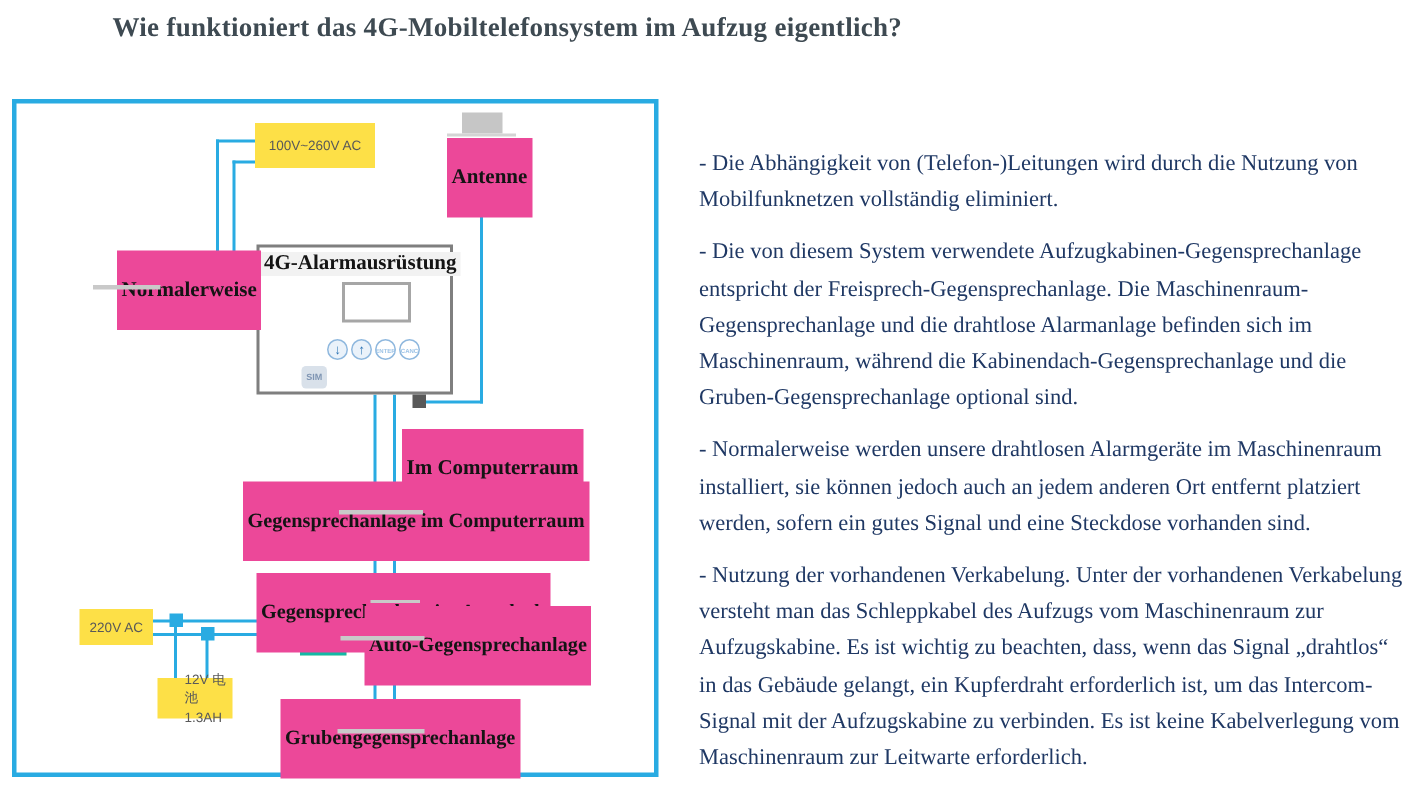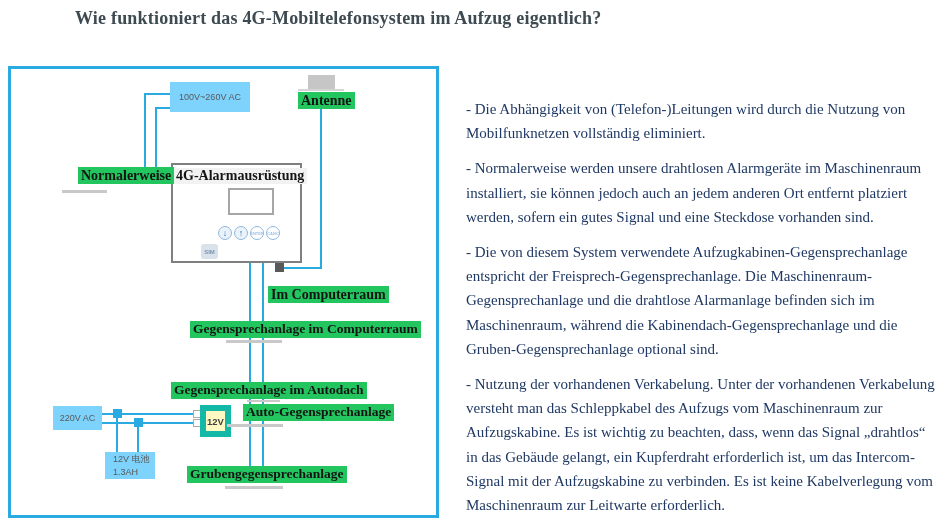--- a/index.html
+++ b/index.html
@@ -7,25 +7,25 @@
         font-family:"Liberation Serif",serif;border-radius:26px;}
   .title{position:absolute;left:75px;top:8px;margin:0;font-size:18px;font-weight:bold;
          color:#3E4A52;letter-spacing:.2px;font-family:"Liberation Serif",serif;}
   
   .diagram{position:absolute;left:8px;top:66px;width:425px;height:446px;
            border:3px solid #29ABE2;background:#fff;}
   
   .line{position:absolute;background:#29ABE2;}
   .bsq{position:absolute;width:9px;height:9px;background:#29ABE2;}
   .uline{position:absolute;background:#C9C9C9;height:3px;}
-  .graybox{position:absolute;background:#7dd3fc;color:#595959;
+  .graybox{position:absolute;background:#fde047;color:#595959;
            font-family:"Liberation Sans",sans-serif;font-size:9px;
            display:flex;align-items:center;justify-content:center;}
   .glabel{position:absolute;font-family:"Liberation Serif",serif;font-weight:bold;
-          font-size:13.5px;color:#141414;background:#22c55e;padding:1px 3px;
+          font-size:13.5px;color:#141414;background:#ec4899;padding:19px 3px;
           white-space:nowrap;line-height:1.1;}
   
   .alarm{position:absolute;left:160px;top:94px;width:127px;height:96px;
          border:2px solid #7F7F7F;background:#fff;}
   .alarm-title{display:block;width:fit-content;margin:3px auto 0;background:#F2F2F2;
                padding:0 3px;font-size:14px;font-weight:bold;color:#141414;
                white-space:nowrap;}
   .screen{position:absolute;left:55px;top:23px;width:42px;height:23px;
           border:2px solid #A6A6A6;background:#fff;}
   .btnrow{position:absolute;left:45px;top:61px;display:flex;gap:2px;}
@@ -36,21 +36,21 @@
   .btn.txt{font-size:4px;color:#9DC3E6;background:#fff;letter-spacing:0;}
   .sim{position:absolute;left:28px;top:79px;width:17px;height:15px;background:#D9E1EA;
        border-radius:3px;color:#7F95B3;font-family:"Liberation Sans",sans-serif;
        font-size:6px;font-weight:bold;display:flex;align-items:center;justify-content:center;}
   .darksq{position:absolute;left:264px;top:194px;width:9px;height:9px;background:#595959;z-index:3;}
   .tab{position:absolute;width:6px;height:6px;background:#fff;border:1px solid #ABABAB;}
   .psu12{position:absolute;left:189px;top:336px;width:19px;height:20px;background:#fef9c3;
          border:6px solid #14b8a6;color:#404040;font-family:"Liberation Sans",sans-serif;
          font-size:9.5px;font-weight:bold;display:flex;align-items:center;justify-content:center;}
   .battery{flex-direction:column;align-items:flex-start;justify-content:center;
-           padding-left:8px;line-height:1.35;box-sizing:border-box;}
+           padding-left:18px;line-height:1.35;box-sizing:border-box;}
   .ant-rect{position:absolute;left:297px;top:6px;width:27px;height:14px;background:#C6C6C6;}
   .ant-base{position:absolute;left:287px;top:20px;width:46px;height:2px;background:#D4D4D4;}
   
   .article{position:absolute;left:455px;top:86px;width:494px;
            font-family:"Liberation Serif",serif;font-size:15px;line-height:24.2px;
            color:#1F3864;}
   .article p{margin:11px;}
 </style>
 </head>
 <body>
@@ -102,33 +102,33 @@
       <div class="sim">SIM</div>
     </div>
     <div class="darksq"></div>
 
     <div class="glabel" style="left:287px;top:23px;font-size:14px">Antenne</div>
     <div class="glabel" style="left:67px;top:98px;font-size:14px">Normalerweise</div>
     <div class="uline" style="left:51px;top:121px;width:45px"></div>
 
     <div class="glabel" style="left:257px;top:217px;font-size:14px">Im Computerraum</div>
 
-    <div class="glabel" style="left:179px;top:252px">Gegensprechanlage im Computerraum</div>
+    <div class="glabel" style="left:151px;top:252px">Gegensprechanlage im Computerraum</div>
     <div class="uline" style="left:215px;top:271px;width:56px"></div>
 
     <div class="glabel" style="left:160px;top:313px">Gegensprechanlage im Autodach</div>
     <div class="uline" style="left:236px;top:331px;width:33px;height:2px"></div>
 
     <div class="glabel" style="left:232px;top:335px">Auto-Gegensprechanlage</div>
     <div class="uline" style="left:216px;top:355px;width:56px"></div>
 
     <div class="glabel" style="left:176px;top:397px">Grubengegensprechanlage</div>
     <div class="uline" style="left:214px;top:417px;width:58px"></div>
   </div>
 
   <div class="article">
     <p>- Die Abhängigkeit von (Telefon-)Leitungen wird durch die Nutzung von Mobilfunknetzen vollständig eliminiert.</p>
+    <p>- Die von diesem System verwendete Aufzugkabinen-Gegensprechanlage entspricht der Freisprech-Gegensprechanlage. Die Maschinenraum-Gegensprechanlage und die drahtlose Alarmanlage befinden sich im Maschinenraum, während die Kabinendach-Gegensprechanlage und die Gruben-Gegensprechanlage optional sind.</p>
     <p>- Normalerweise werden unsere drahtlosen Alarmgeräte im Maschinenraum installiert, sie können jedoch auch an jedem anderen Ort entfernt platziert werden, sofern ein gutes Signal und eine Steckdose vorhanden sind.</p>
-    <p>- Die von diesem System verwendete Aufzugkabinen-Gegensprechanlage entspricht der Freisprech-Gegensprechanlage. Die Maschinenraum-Gegensprechanlage und die drahtlose Alarmanlage befinden sich im Maschinenraum, während die Kabinendach-Gegensprechanlage und die Gruben-Gegensprechanlage optional sind.</p>
     <p>- Nutzung der vorhandenen Verkabelung. Unter der vorhandenen Verkabelung versteht man das Schleppkabel des Aufzugs vom Maschinenraum zur Aufzugskabine. Es ist wichtig zu beachten, dass, wenn das Signal „drahtlos“ in das Gebäude gelangt, ein Kupferdraht erforderlich ist, um das Intercom-Signal mit der Aufzugskabine zu verbinden. Es ist keine Kabelverlegung vom Maschinenraum zur Leitwarte erforderlich.</p>
   </div>
 
 </div>
 
 </body></html>

